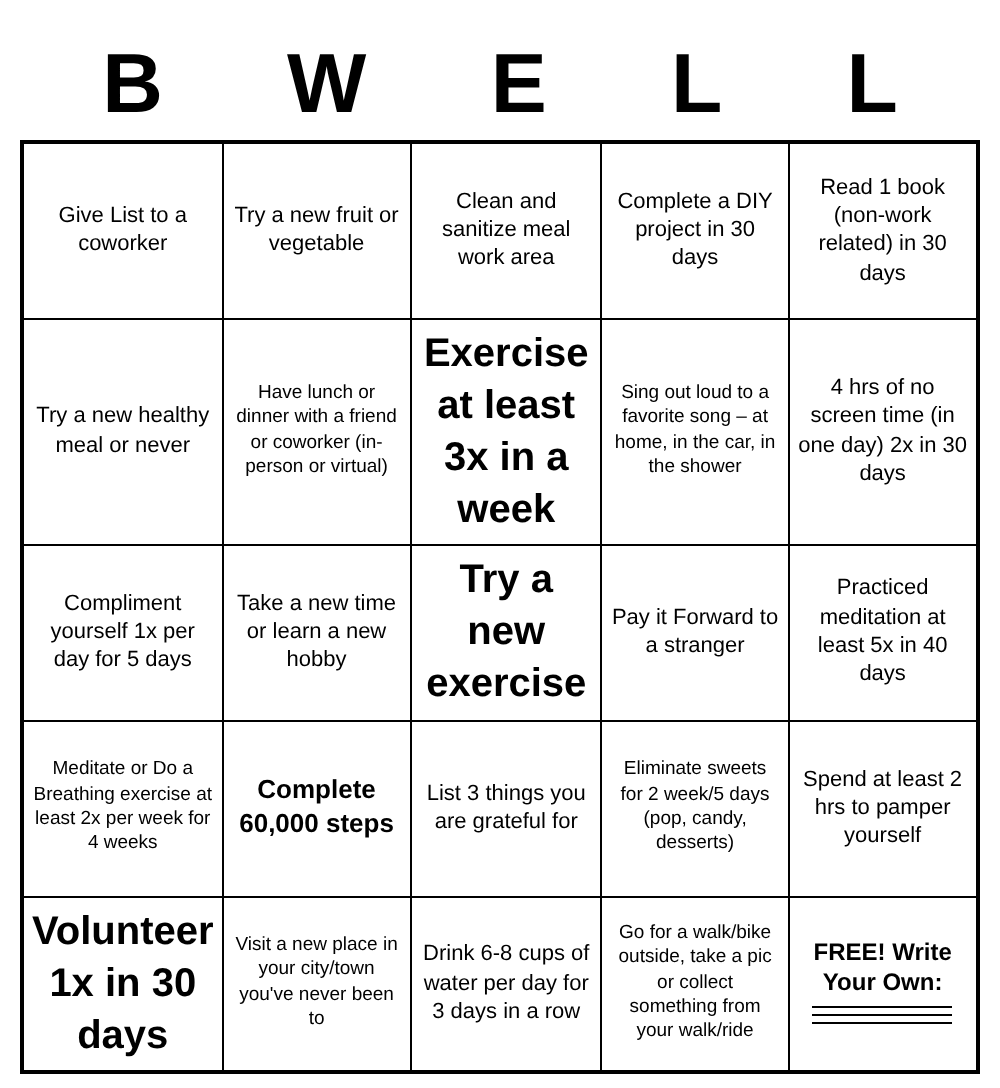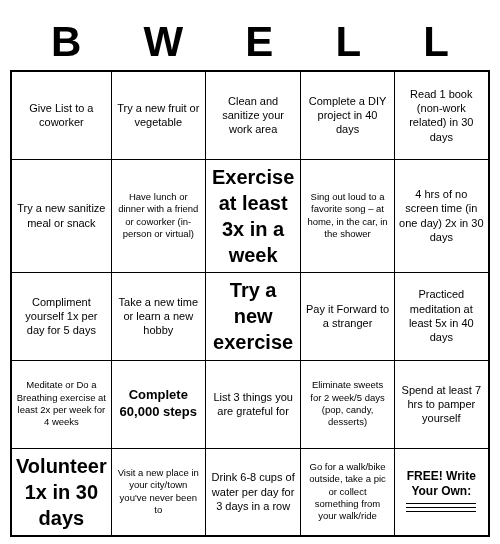--- a/index.html
+++ b/index.html
@@ -73,47 +73,47 @@
   <span class="title-letter">L</span>
   <span class="title-letter">L</span>
 </div>
 
 <table class="bingo-grid">
 
   <tbody>
       <tr>
     <td><span>Give List to a coworker</span></td>
     <td><span>Try a new fruit or vegetable</span></td>
-    <td><span>Clean and sanitize your work area</span></td>
-    <td><span>Complete a DIY project in 40 days</span></td>
+    <td><span>Clean and sanitize meal work area</span></td>
+    <td><span>Complete a DIY project in 30 days</span></td>
     <td><span>Read 1 book (non-work related) in 30 days</span></td>
   </tr>
 
   <tr>
-    <td><span>Try a new sanitize meal or snack</span></td>
+    <td><span>Try a new healthy meal or never</span></td>
     <td class="small-text"><span>Have lunch or dinner with a friend or coworker (in-person or virtual)</span></td>
     <td class="large-text"><span>Exercise at least 3x in a week</span></td>
     <td class="small-text"><span>Sing out loud to a favorite song – at home, in the car, in the shower</span></td>
     <td><span>4 hrs of no screen time (in one day) 2x in 30 days</span></td>
   </tr>
 
   <tr>
     <td><span>Compliment yourself 1x per day for 5 days</span></td>
     <td><span>Take a new time or learn a new hobby</span></td>
     <td class="large-text"><span>Try a new exercise</span></td>
     <td><span>Pay it Forward to a stranger</span></td>
     <td><span>Practiced meditation at least 5x in 40 days</span></td>
   </tr>
 
   <tr>
     <td class="small-text"><span>Meditate or Do a Breathing exercise at least 2x per week for 4 weeks</span></td>
     <td class="medium-text"><span>Complete 60,000 steps</span></td>
     <td><span>List 3 things you are grateful for</span></td>
     <td class="small-text"><span>Eliminate sweets for 2 week/5 days (pop, candy, desserts)</span></td>
-    <td><span>Spend at least 7 hrs to pamper yourself</span></td>
+    <td><span>Spend at least 2 hrs to pamper yourself</span></td>
   </tr>
 
   <tr>
     <td class="large-text"><span>Volunteer 1x in 30 days</span></td>
     <td class="small-text"><span>Visit a new place in your city/town you've never been to</span></td>
     <td><span>Drink 6-8 cups of water per day for 3 days in a row</span></td>
     <td class="small-text"><span>Go for a walk/bike outside, take a pic or collect something from your walk/ride</span></td>
     <td>
       <div class="free-space">FREE! Write Your Own:</div>
       <div class="free-line"></div>

